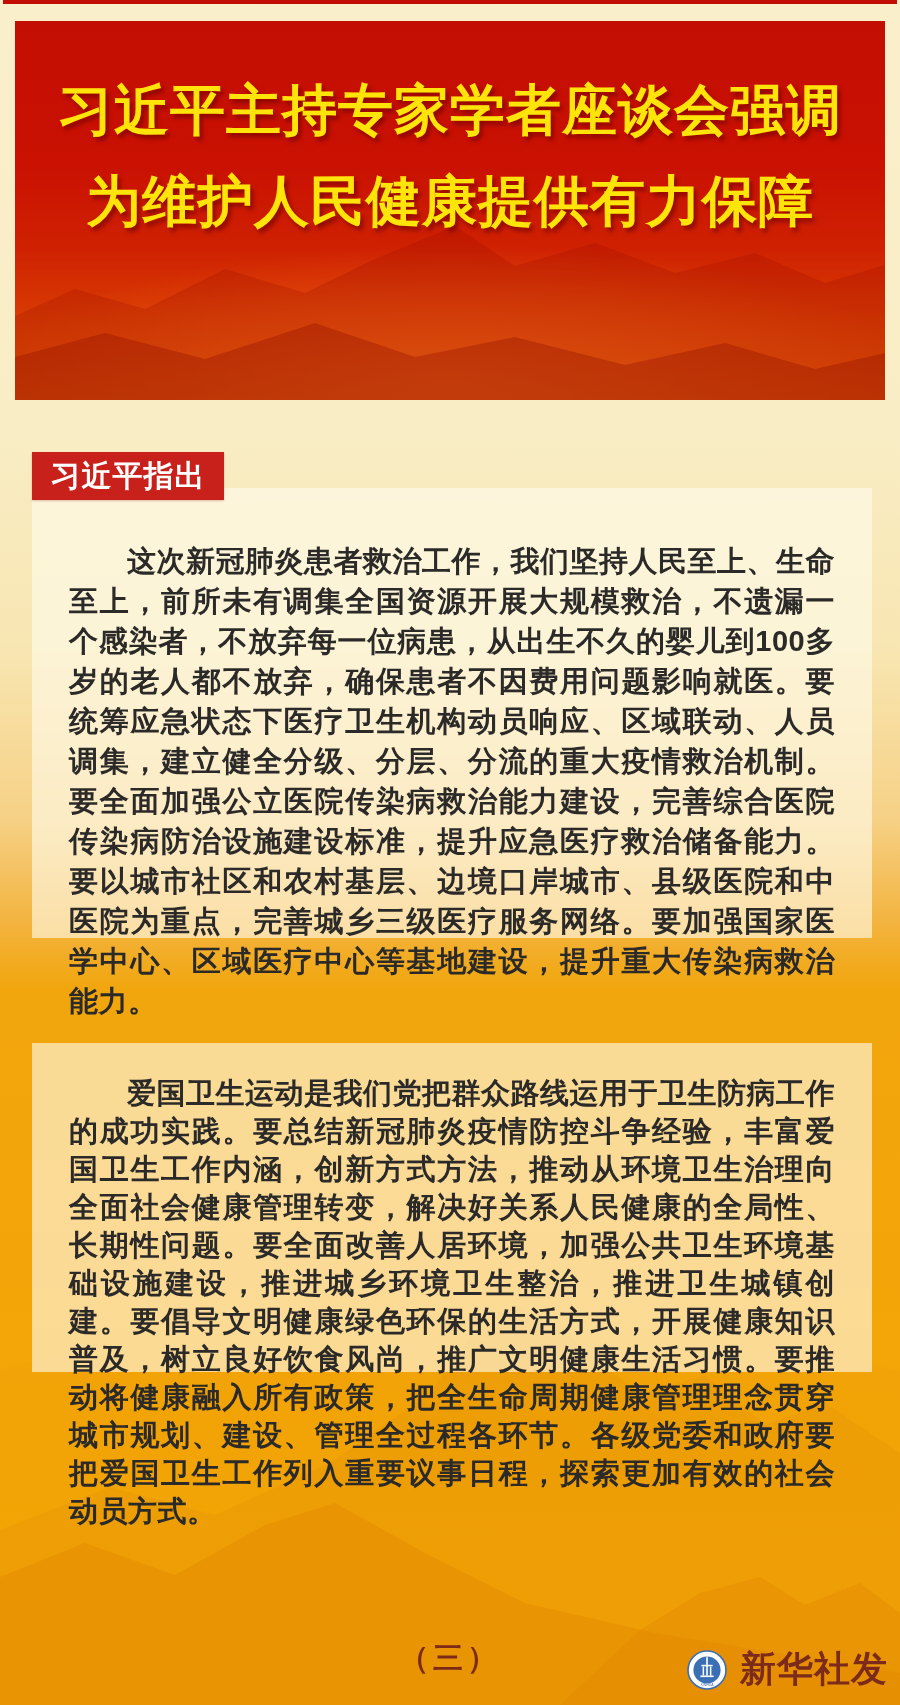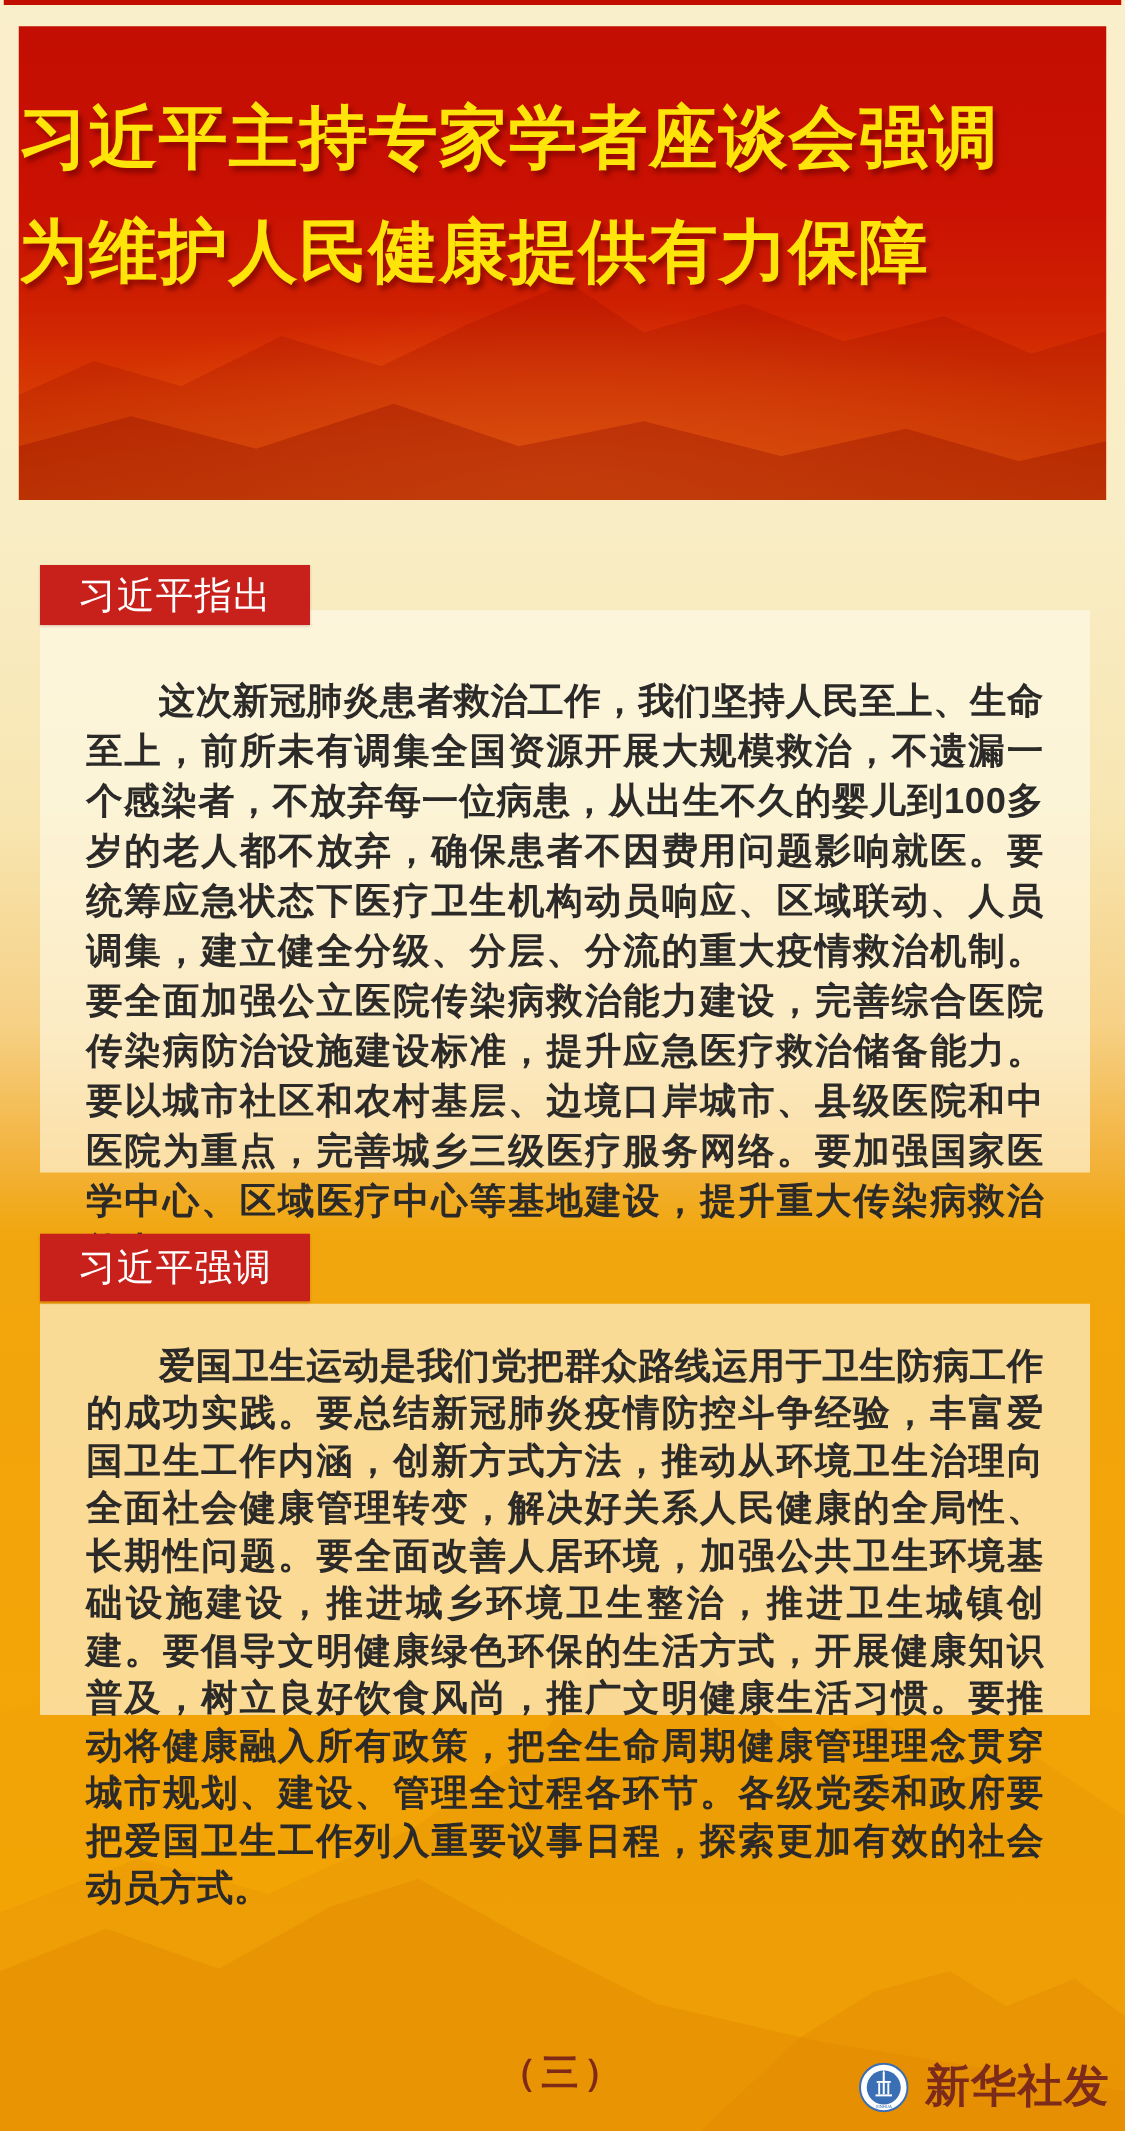--- a/index.html
+++ b/index.html
@@ -23,30 +23,30 @@
     position:absolute;left:15px;top:21px;width:870px;height:379px;
     background:linear-gradient(180deg,#C30E03 0%,#CA1102 38%,#CF2102 60%,#D83B03 78%,#E05407 100%);
     overflow:hidden;
   }
   .banner-mountains{position:absolute;left:0;bottom:0;width:870px;height:379px;pointer-events:none;}
   .banner-titles{
     position:absolute;left:0;top:0;width:100%;padding-top:44px;
     display:flex;flex-direction:column;
   }
   .title-line{
-    height:91px;line-height:91px;text-align:left;
+    height:91px;line-height:91px;text-align:center;
     font-size:55px;font-weight:900;letter-spacing:1px;color:#FFE409;
     text-shadow:3px 4px 4px rgba(104,0,0,.6);
     white-space:nowrap;
   }
 
   
   .badge{
-    position:absolute;left:32px;width:216px;height:48px;background:#C8211C;
-    color:#FFFFFF;font-size:30px;font-weight:400;letter-spacing:1px;
+    position:absolute;left:32px;width:192px;height:48px;background:#C8211C;
+    color:#FFFFFF;font-size:30px;font-weight:700;letter-spacing:1px;
     display:flex;align-items:center;justify-content:center;z-index:3;
     box-shadow:0 1px 2px rgba(120,20,0,.25);
     text-align:center;
   }
   .badge.b2{top:987px;height:54px;}
   .badge.b1{top:452px;}
   .panel{
     position:absolute;left:32px;width:840px;z-index:2;
     background:rgba(255,251,235,0.62);
   }
@@ -97,21 +97,20 @@
       <div class="title-line">习近平主持专家学者座谈会强调</div>
       <div class="title-line">为维护人民健康提供有力保障</div>
     </div>
   </div>
 
   <div class="badge b1">习近平指出</div>
   <div class="panel panel1">
     <p class="para">这次新冠肺炎患者救治工作，我们坚持人民至上、生命至上，前所未有调集全国资源开展大规模救治，不遗漏一个感染者，不放弃每一位病患，从出生不久的婴儿到100多岁的老人都不放弃，确保患者不因费用问题影响就医。要统筹应急状态下医疗卫生机构动员响应、区域联动、人员调集，建立健全分级、分层、分流的重大疫情救治机制。要全面加强公立医院传染病救治能力建设，完善综合医院传染病防治设施建设标准，提升应急医疗救治储备能力。要以城市社区和农村基层、边境口岸城市、县级医院和中医院为重点，完善城乡三级医疗服务网络。要加强国家医学中心、区域医疗中心等基地建设，提升重大传染病救治能力。</p>
   </div>
 
-  <div class="badge b2">习近平强调</div>
   <div class="panel panel2">
     <p class="para">爱国卫生运动是我们党把群众路线运用于卫生防病工作的成功实践。要总结新冠肺炎疫情防控斗争经验，丰富爱国卫生工作内涵，创新方式方法，推动从环境卫生治理向全面社会健康管理转变，解决好关系人民健康的全局性、长期性问题。要全面改善人居环境，加强公共卫生环境基础设施建设，推进城乡环境卫生整治，推进卫生城镇创建。要倡导文明健康绿色环保的生活方式，开展健康知识普及，树立良好饮食风尚，推广文明健康生活习惯。要推动将健康融入所有政策，把全生命周期健康管理理念贯穿城市规划、建设、管理全过程各环节。各级党委和政府要把爱国卫生工作列入重要议事日程，探索更加有效的社会动员方式。</p>
   </div>
 
   <svg class="bottom-mountains" viewBox="0 0 900 430" preserveAspectRatio="none">
     <polygon fill="rgba(236,158,10,0.22)" points="0,430 0,95 70,78 150,98 230,70 320,92 420,60 510,86 600,66 700,92 790,72 900,96 900,430"></polygon>
     <polygon fill="rgba(233,150,6,0.40)" points="0,430 0,255 110,212 215,240 330,188 430,118 470,62 520,32 565,58 640,120 705,100 765,150 825,128 900,178 900,430"></polygon>
     <polygon fill="rgba(226,138,2,0.45)" points="0,430 0,302 85,268 175,300 265,250 335,228 425,278 525,328 655,358 900,398 900,430"></polygon>
     <polygon fill="rgba(224,136,2,0.40)" points="560,430 640,355 700,318 760,302 805,330 860,308 900,338 900,430"></polygon>
   </svg>

